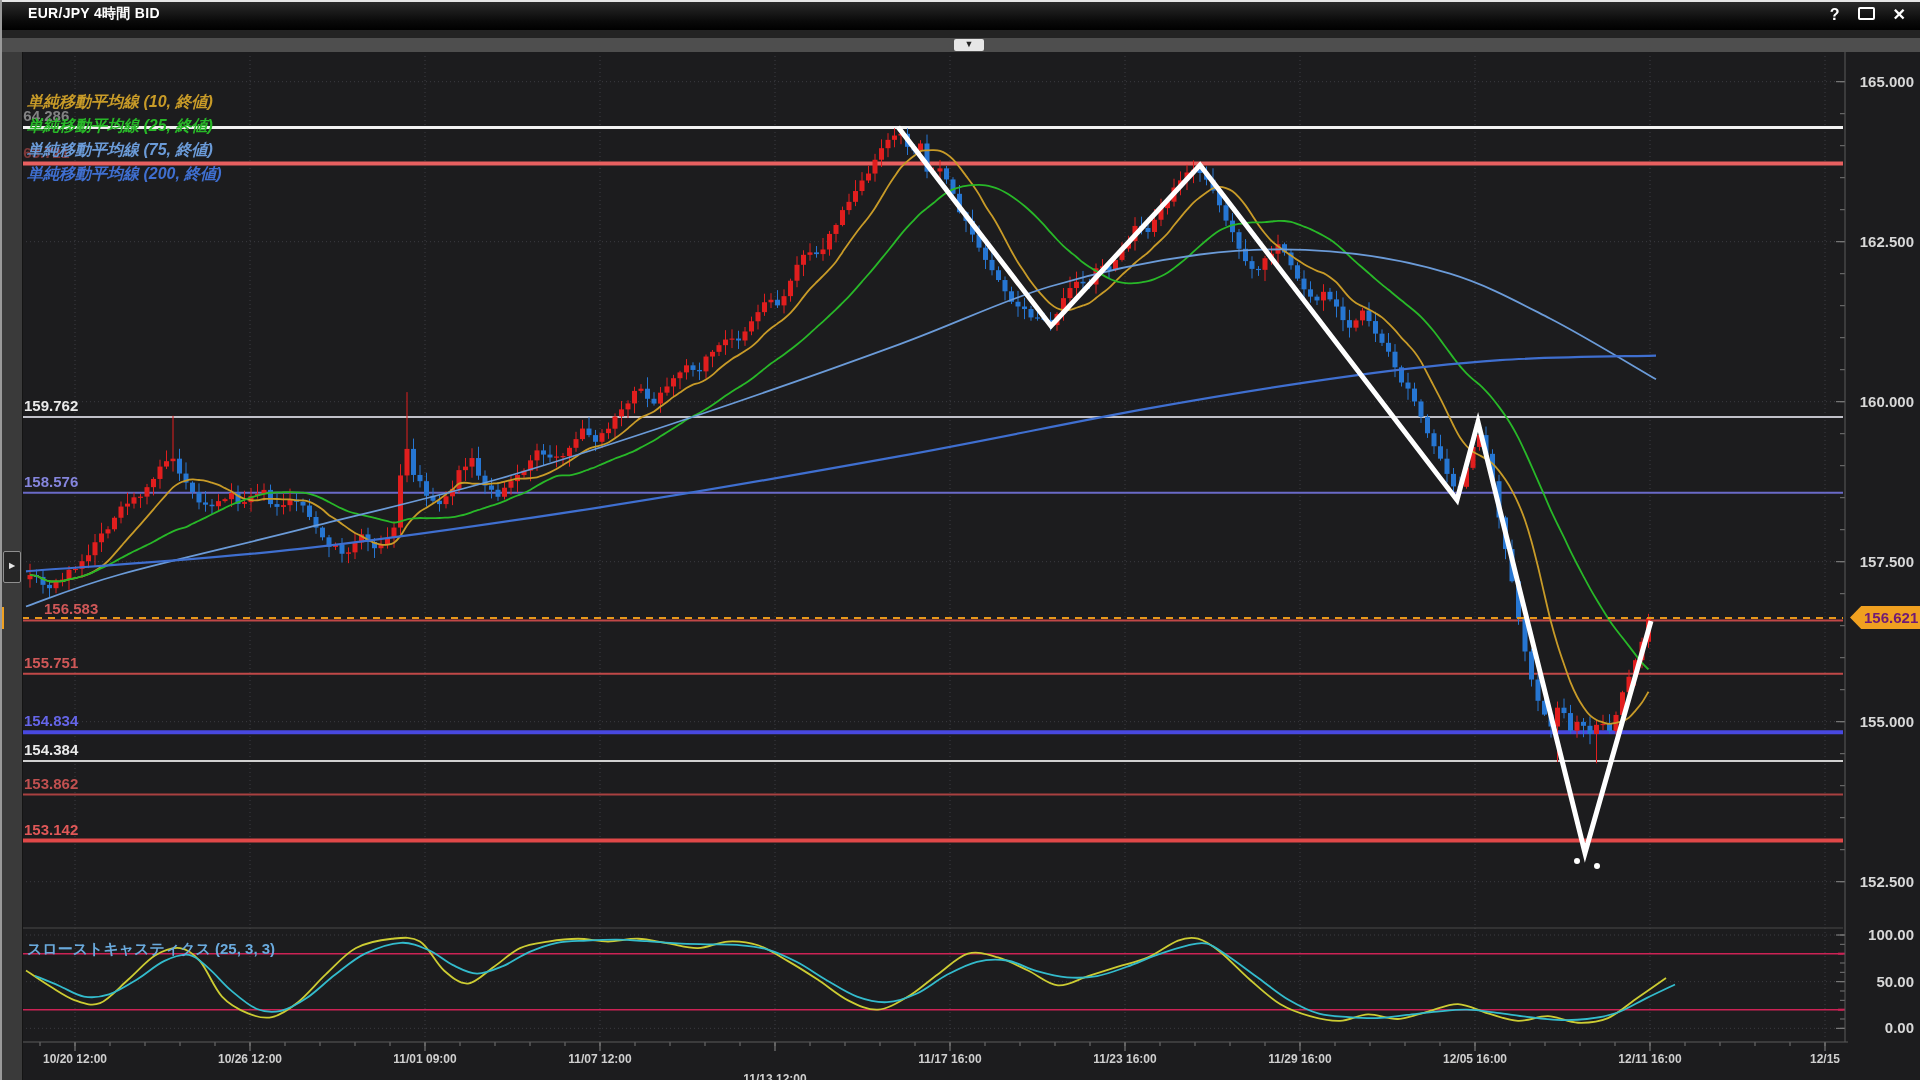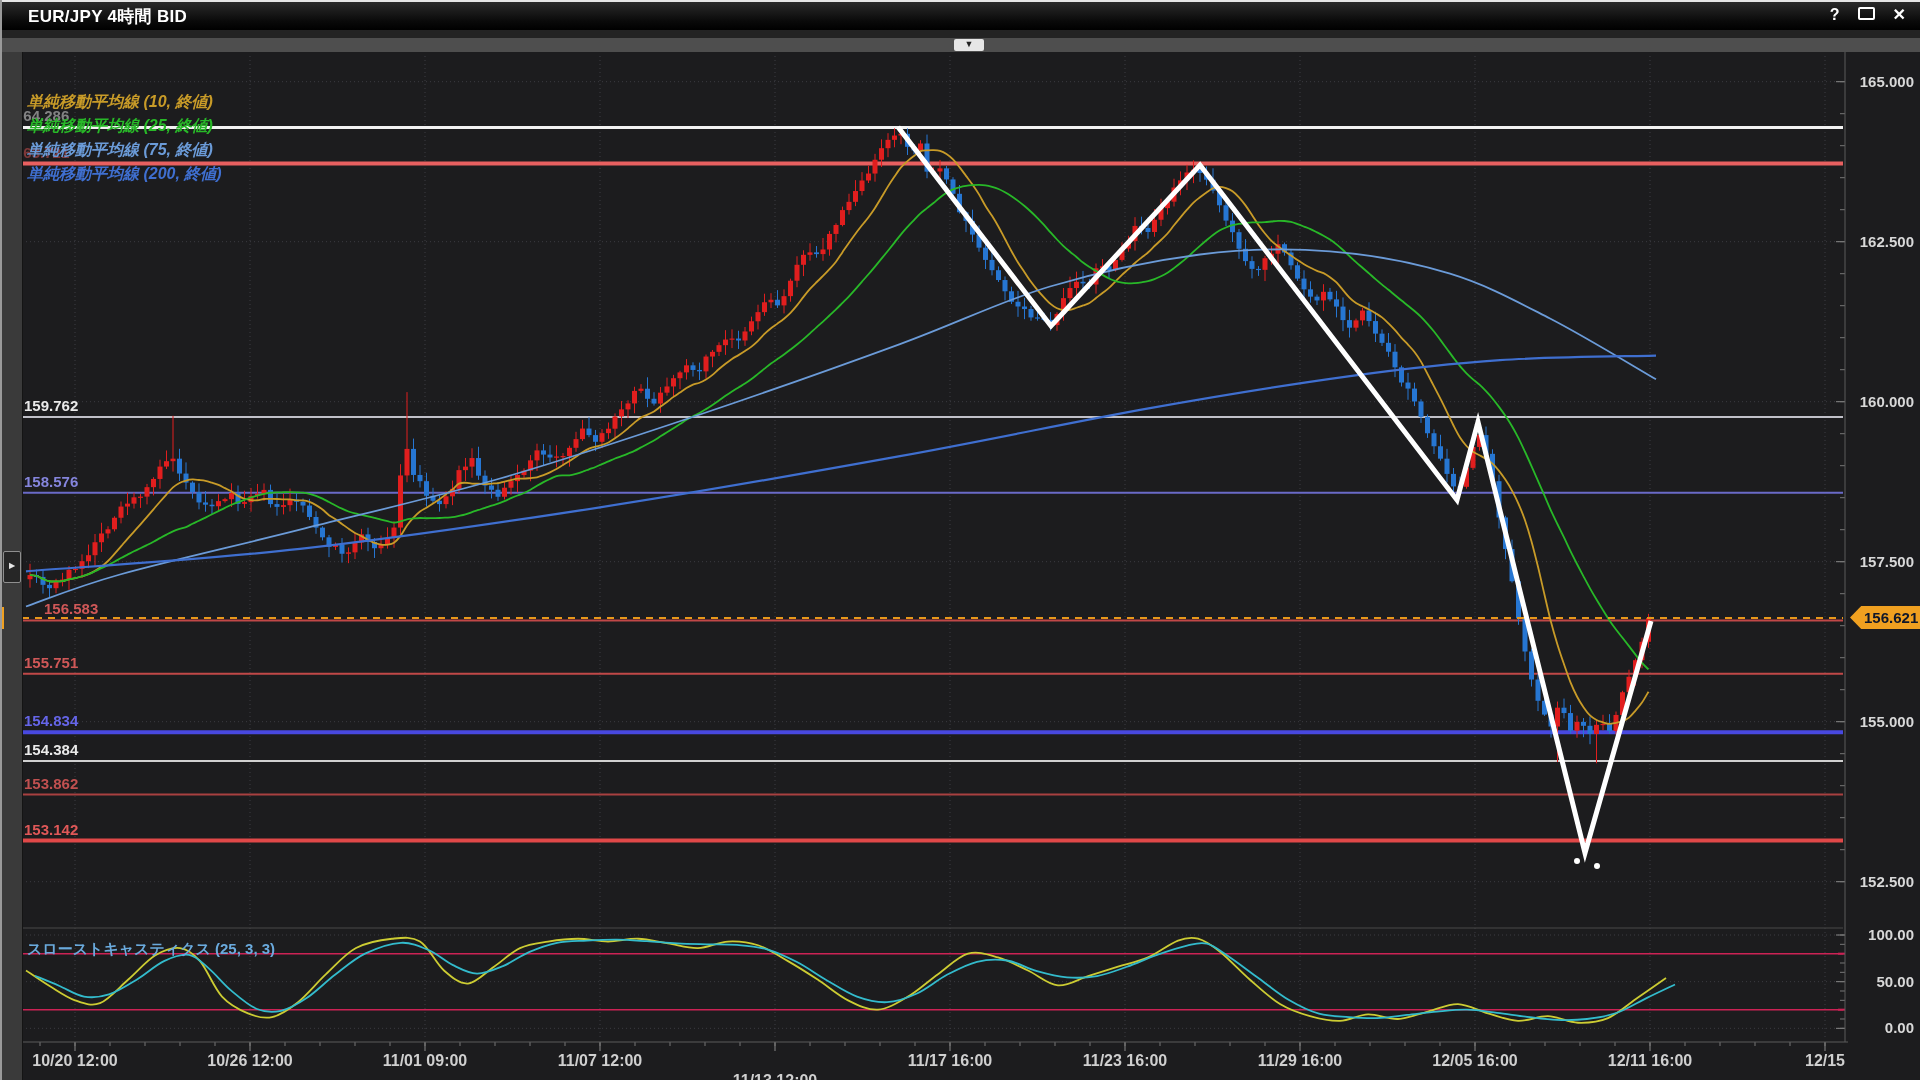--- a/index.html
+++ b/index.html
@@ -2,44 +2,44 @@
 <html><head>
 <meta charset="utf-8">
 <style>
   html,body{margin:0;padding:0;background:#000;}
   .window{position:relative;width:1920px;height:1080px;background:#1c1c1e;overflow:hidden;
           font-family:"Liberation Sans",sans-serif;}
   .border-top{position:absolute;left:0;top:0;width:1920px;height:2px;background:#e6e6e6;z-index:60;}
   .border-left{position:absolute;left:0;top:0;width:2px;height:1080px;background:#9a9a9a;z-index:60;}
   .titlebar{position:absolute;left:0;top:0;width:1920px;height:30px;
             background:linear-gradient(#2e2e2e,#0a0a0a 70%,#000);z-index:50;}
-  .title{position:absolute;left:28px;top:5px;color:#fff;font-size:17px;font-weight:bold;letter-spacing:.3px;}
+  .title{position:absolute;left:28px;top:5px;color:#fff;font-size:14px;font-weight:bold;letter-spacing:.3px;}
   .winbtns{position:absolute;right:14px;top:0;height:30px;display:flex;align-items:center;gap:18px;}
   .winbtn{color:#fff;font-size:16px;font-weight:bold;cursor:pointer;line-height:30px;}
   .maxglyph{display:inline-block;width:13px;height:9px;border:2px solid #fff;border-radius:2px;}
   .substrip1{position:absolute;left:0;top:30px;width:1920px;height:8px;background:#232323;z-index:40;}
   .substrip2{position:absolute;left:0;top:38px;width:1920px;height:14px;background:#4e4e4e;z-index:40;}
   .collapse-btn{position:absolute;left:954px;top:39px;width:30px;height:12px;background:#e6e6e6;
                 border-radius:2px;text-align:center;line-height:10px;font-size:9px;color:#222;cursor:pointer;z-index:41;}
   .left-gutter{position:absolute;left:0;top:52px;width:22px;height:1028px;background:#3a3a3a;
                border-right:1px solid #141414;z-index:30;}
   .expand-btn{position:absolute;left:3px;top:499px;width:16px;height:30px;background:#262626;
               border:1px solid #8f8f8f;border-radius:2px;color:#e8e8e8;font-size:8px;text-align:center;
               line-height:28px;cursor:pointer;}
   .yellow-sliver{position:absolute;left:0;top:607px;width:4px;height:22px;background:#f0a020;z-index:31;}
   .chart-svg{position:absolute;left:0;top:0;z-index:10;}
   .lbl{position:absolute;z-index:20;white-space:nowrap;}
   .price-lbl{font-size:15px;font-weight:bold;}
   .axis-lbl{font-size:15px;font-weight:bold;color:#d8d8d8;text-align:right;width:62px;}
-  .x-lbl{font-size:16px;font-weight:bold;color:#cfcfcf;transform:translateX(-50%);}
+  .x-lbl{font-size:12px;font-weight:bold;color:#cfcfcf;transform:translateX(-50%);}
   .legend-row{font-size:16px;font-weight:bold;z-index:22;font-style:italic;}
   .occluded{opacity:.55;z-index:21;}
   .stoch-lbl{font-size:15px;font-weight:bold;z-index:22;}
   .price-tag{position:absolute;left:1850px;top:606px;width:70px;height:23px;background:#f0a020;
-             color:#0f172a;font-size:15px;font-weight:bold;line-height:23px;padding-left:14px;
+             color:#701a75;font-size:15px;font-weight:bold;line-height:23px;padding-left:14px;
              box-sizing:border-box;clip-path:polygon(0 50%,16% 0,100% 0,100% 100%,16% 100%);z-index:25;}
 </style>
 </head>
 <body>
 
 <div class="window">
   <div class="titlebar">
     <span class="title lbl">EUR/JPY 4時間 BID</span>
     <span class="winbtns">
       <span class="winbtn">?</span>

